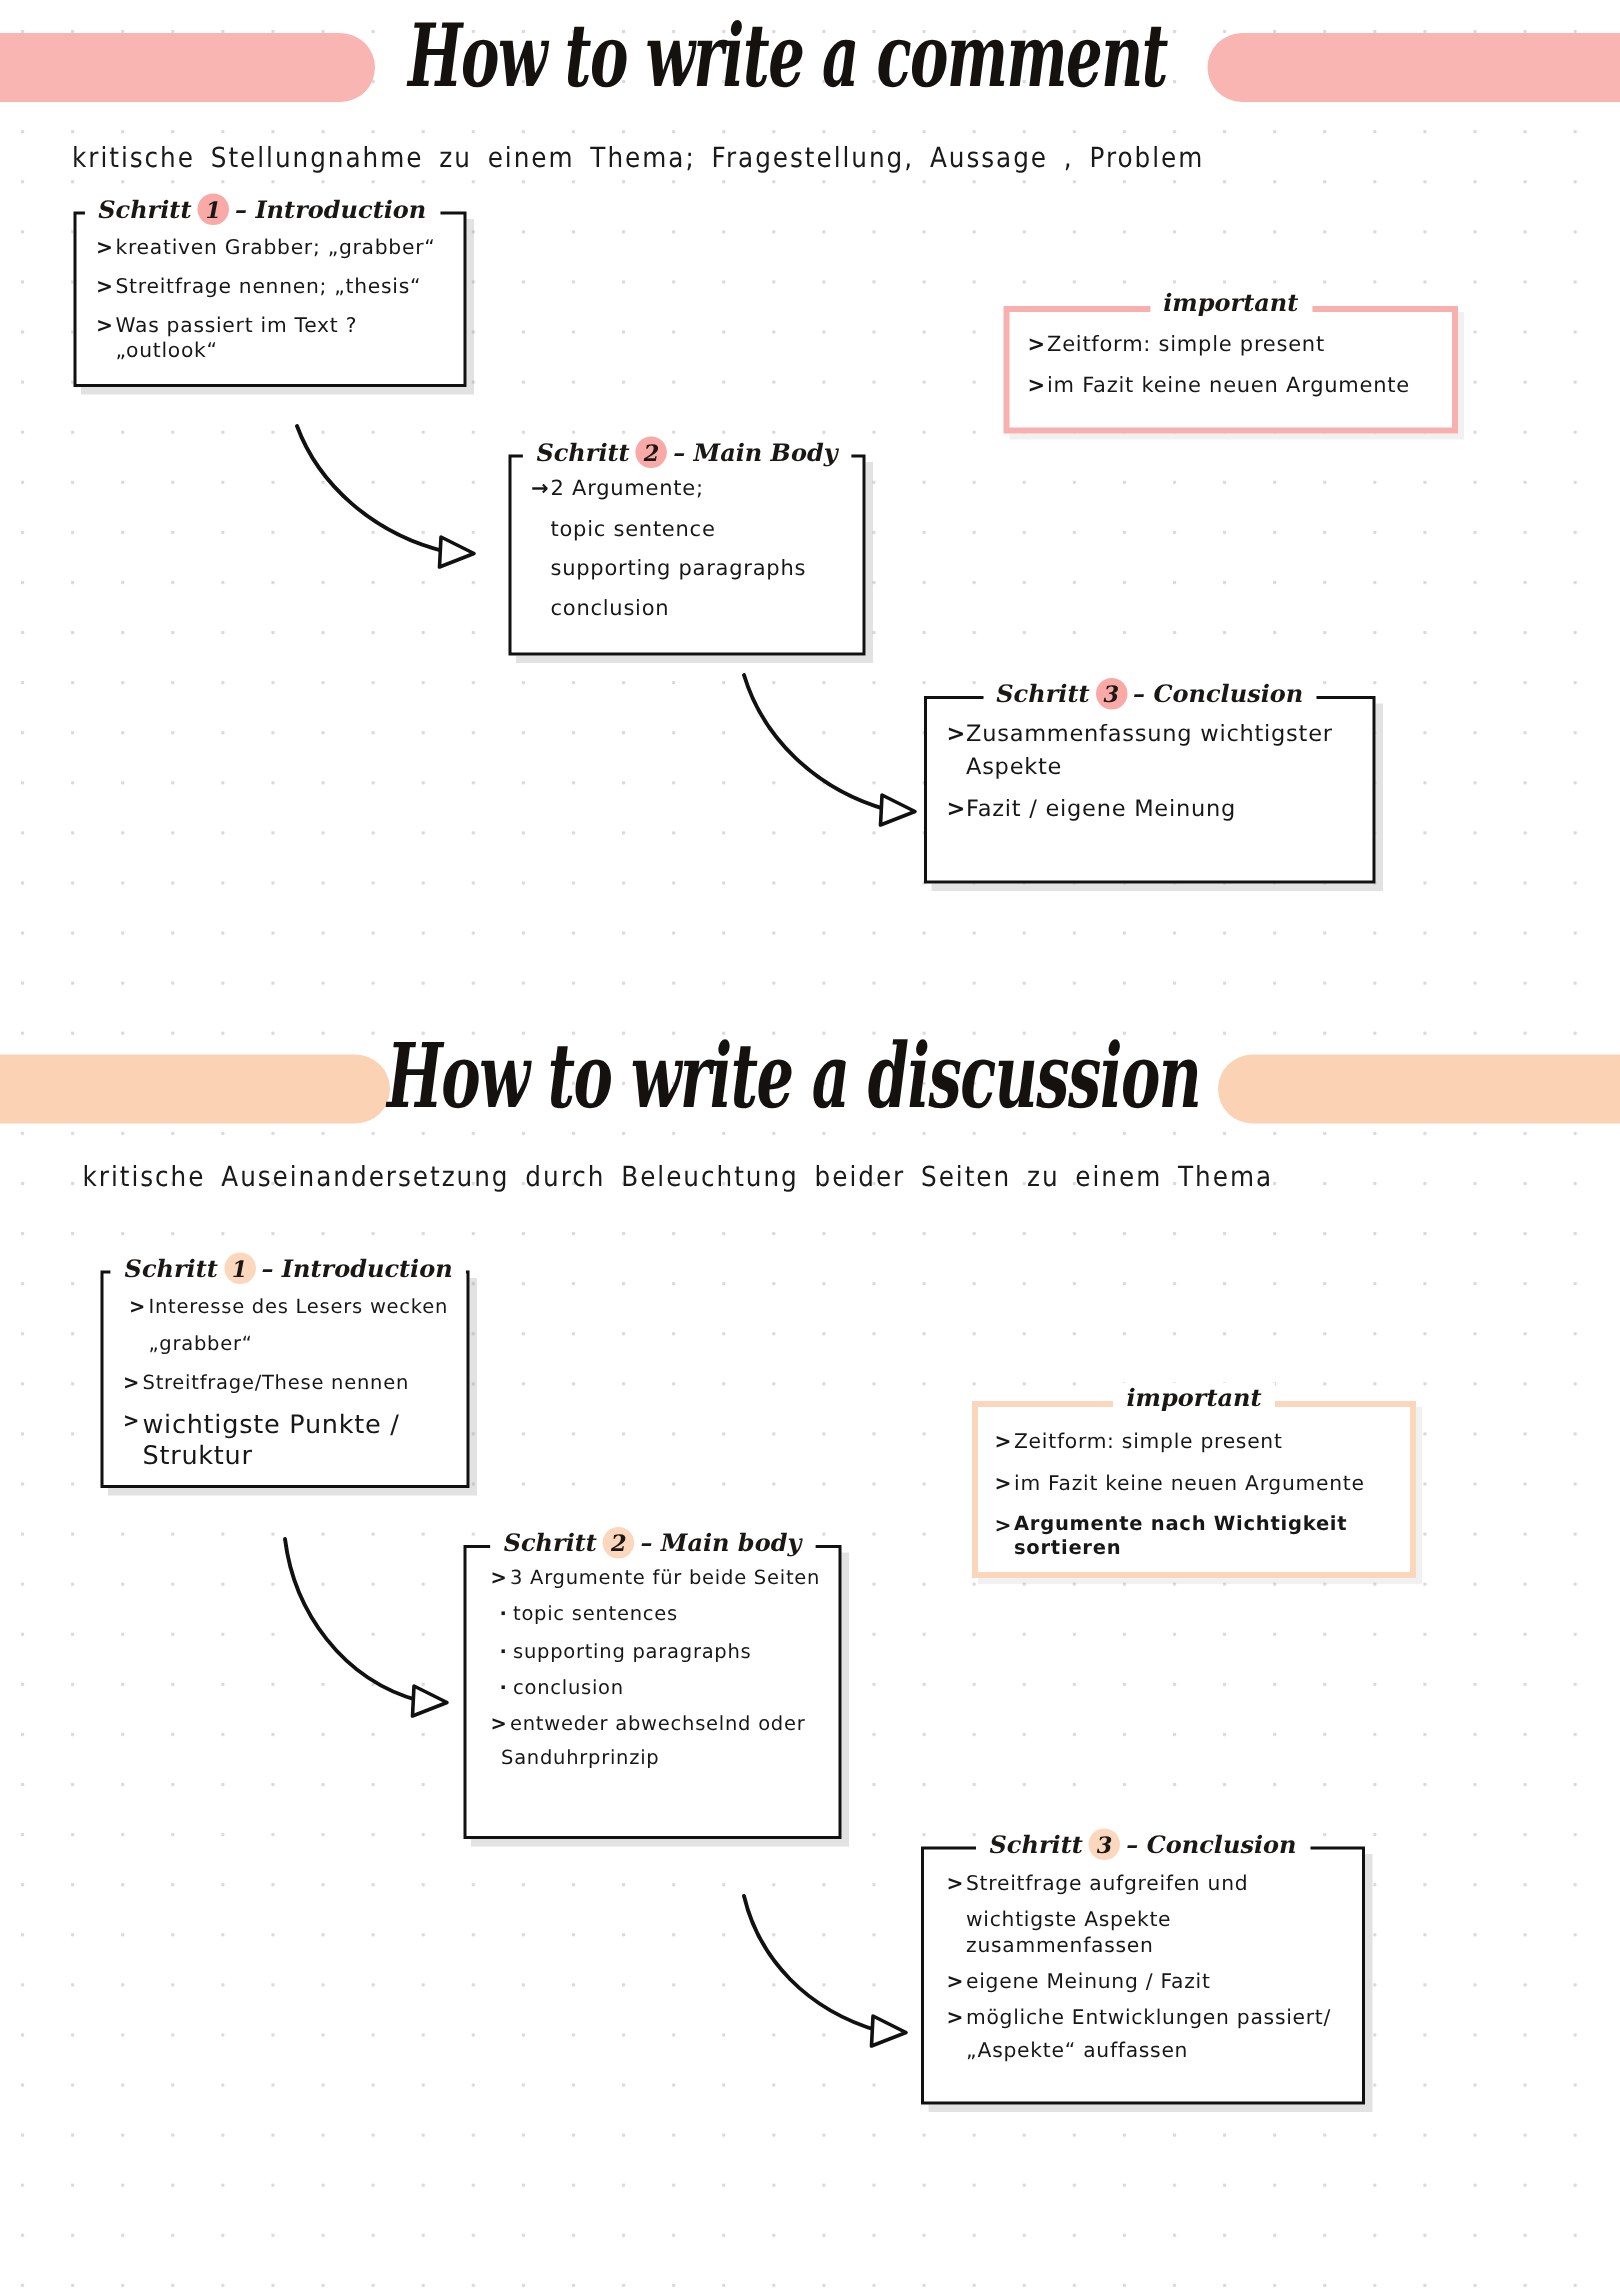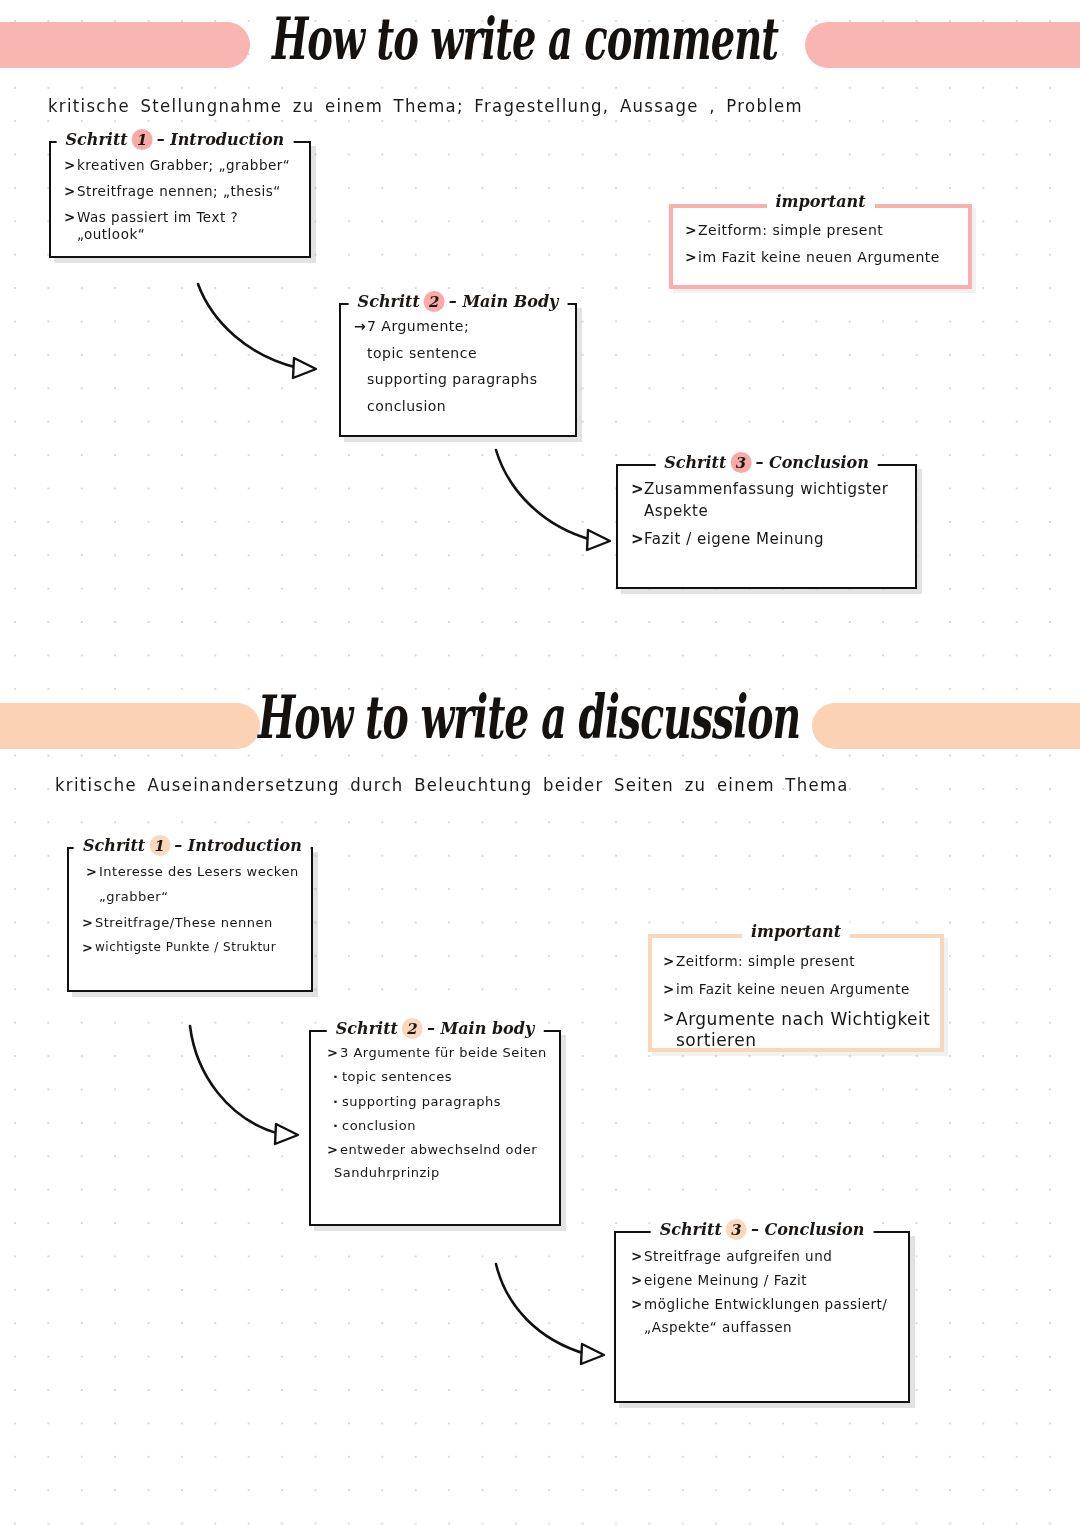--- a/index.html
+++ b/index.html
@@ -118,21 +118,21 @@
 
 <div class="box black" style="left:339px;top:303px;width:238px;height:134px;">
   <div class="box-label">
     <span>Schritt</span>
     <span class="num pink">2</span>
     <span>– Main Body</span>
   </div>
   <div class="box-body" style="font-size:14px;padding-top:13px;">
     <div class="li">
       <span class="mk">→</span>
-      <span class="tx">7 Argumente;</span>
+      <span class="tx">2 Argumente;</span>
     </div>
     <div class="cont">topic sentence</div>
     <div class="cont">supporting paragraphs</div>
     <div class="cont">conclusion</div>
   </div>
 </div>
 
 <div class="arrow" style="left:488px;top:444px;">
   <svg width="130" height="110" viewBox="0 0 130 110">
     <path d="M8,6 C20,46 54,82 104,96" fill="none" stroke="#111" stroke-width="2.6" stroke-linecap="round"></path>
@@ -191,21 +191,21 @@
       <span class="mk">&gt;</span>
       <span class="tx">Interesse des Lesers wecken</span>
     </div>
     <div class="cont" style="">„grabber“</div>
     <div class="li" style="margin-left:-4px;">
       <span class="mk">&gt;</span>
       <span class="tx">Streitfrage/These  nennen</span>
     </div>
     <div class="li" style="margin-left:-4px;">
       <span class="mk">&gt;</span>
-      <span class="tx" style="font-size:12px;">wichtigste Punkte / Struktur</span>
+      <span class="tx" style="font-size:17px;">wichtigste Punkte / Struktur</span>
     </div>
   </div>
 </div>
 
 <div class="arrow" style="left:182px;top:1020px;">
   <svg width="125" height="130" viewBox="0 0 125 130">
     <path d="M8,6 C14,54 46,100 98,114" fill="none" stroke="#111" stroke-width="2.6" stroke-linecap="round"></path>
     <path d="M94,104 L116,115 L93,124 Z" fill="#fff" stroke="#111" stroke-width="2.4" stroke-linejoin="round"></path>
   </svg>
 </div>
@@ -252,20 +252,21 @@
   <div class="box-label">
     <span>Schritt</span>
     <span class="num peach">3</span>
     <span>– Conclusion</span>
   </div>
   <div class="box-body" style="font-size:13.5px;padding-top:15px;padding-left:15px;">
     <div class="li" style="margin-bottom:7px;">
       <span class="mk">&gt;</span>
       <span class="tx">Streitfrage aufgreifen und</span>
     </div>
+    <div class="cont" style="margin-bottom:7px;">wichtigste Aspekte zusammenfassen</div>
     <div class="li" style="margin-bottom:7px;">
       <span class="mk">&gt;</span>
       <span class="tx">eigene Meinung / Fazit</span>
     </div>
     <div class="li" style="margin-bottom:6px;">
       <span class="mk">&gt;</span>
       <span class="tx">mögliche Entwicklungen passiert/</span>
     </div>
     <div class="cont">„Aspekte“ auffassen</div>
   </div>
@@ -277,16 +278,16 @@
     <div class="li" style="margin-bottom:11px;">
       <span class="mk">&gt;</span>
       <span class="tx">Zeitform: simple present</span>
     </div>
     <div class="li" style="margin-bottom:11px;">
       <span class="mk">&gt;</span>
       <span class="tx">im Fazit keine neuen Argumente</span>
     </div>
     <div class="li">
       <span class="mk">&gt;</span>
-      <span class="tx" style="font-size:17px;">Argumente nach Wichtigkeit  sortieren</span>
+      <span class="tx" style="font-size:13px;font-weight:bold;">Argumente nach Wichtigkeit  sortieren</span>
     </div>
   </div>
 </div>
 
 </body></html>

